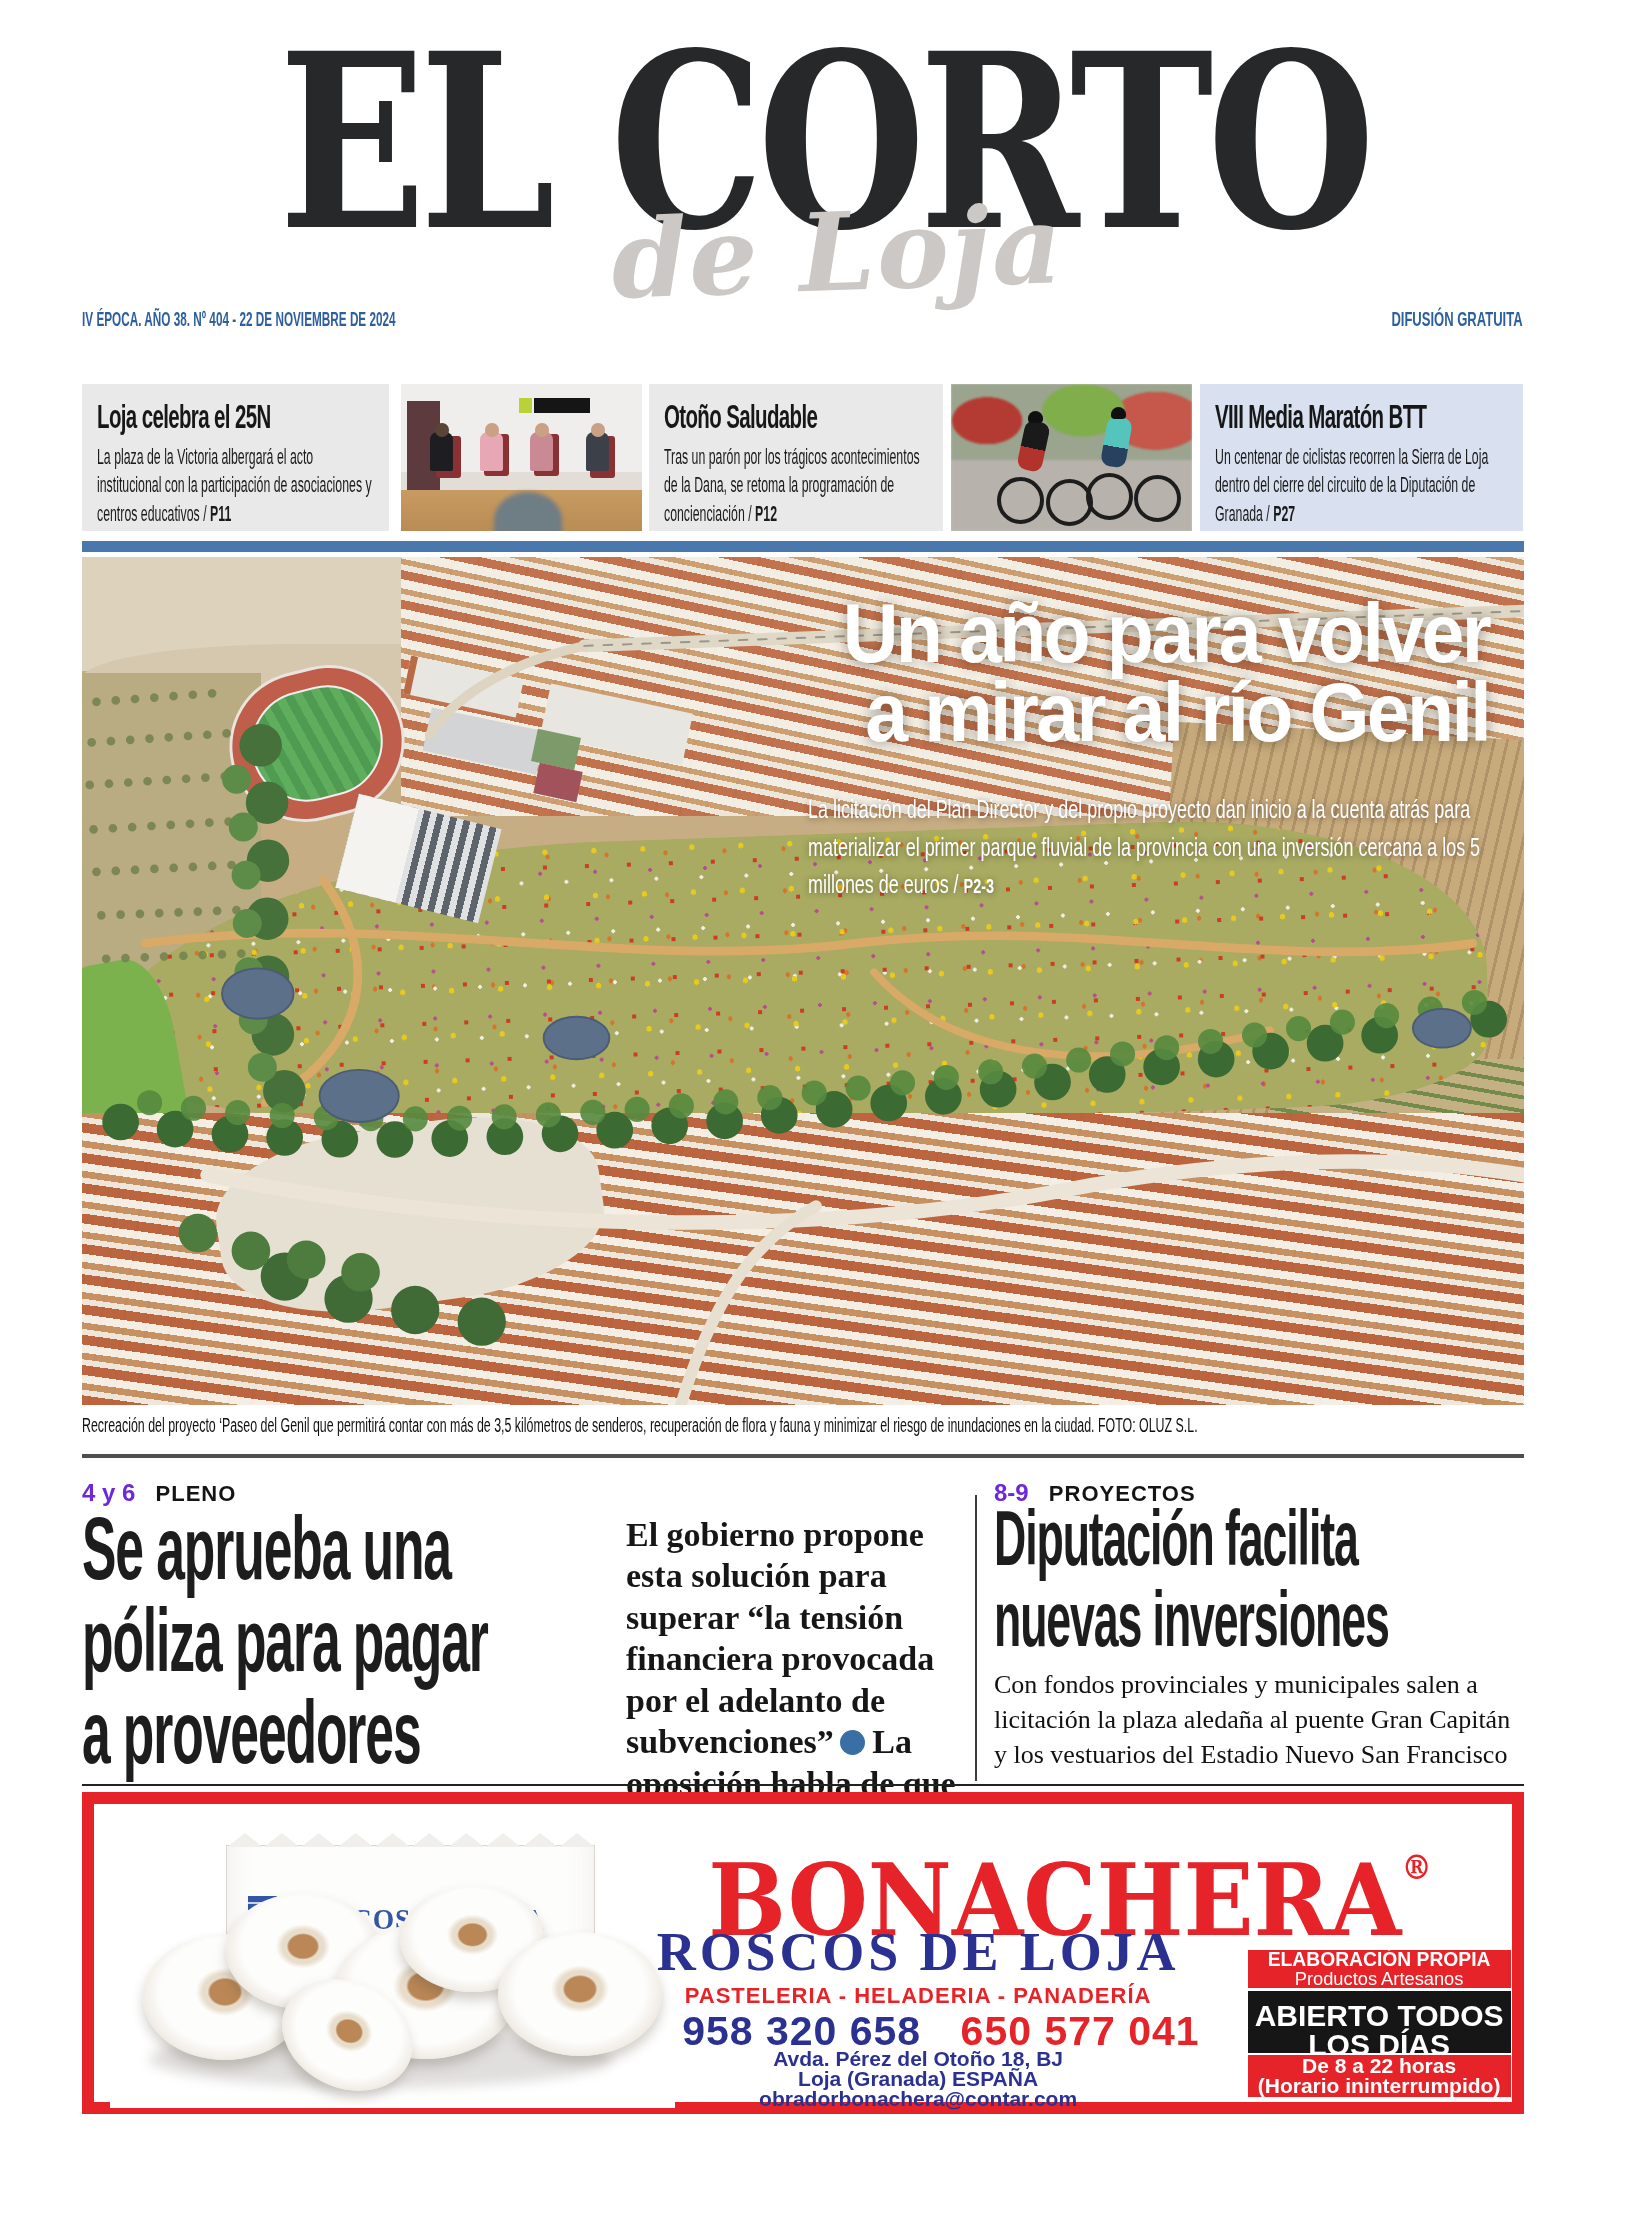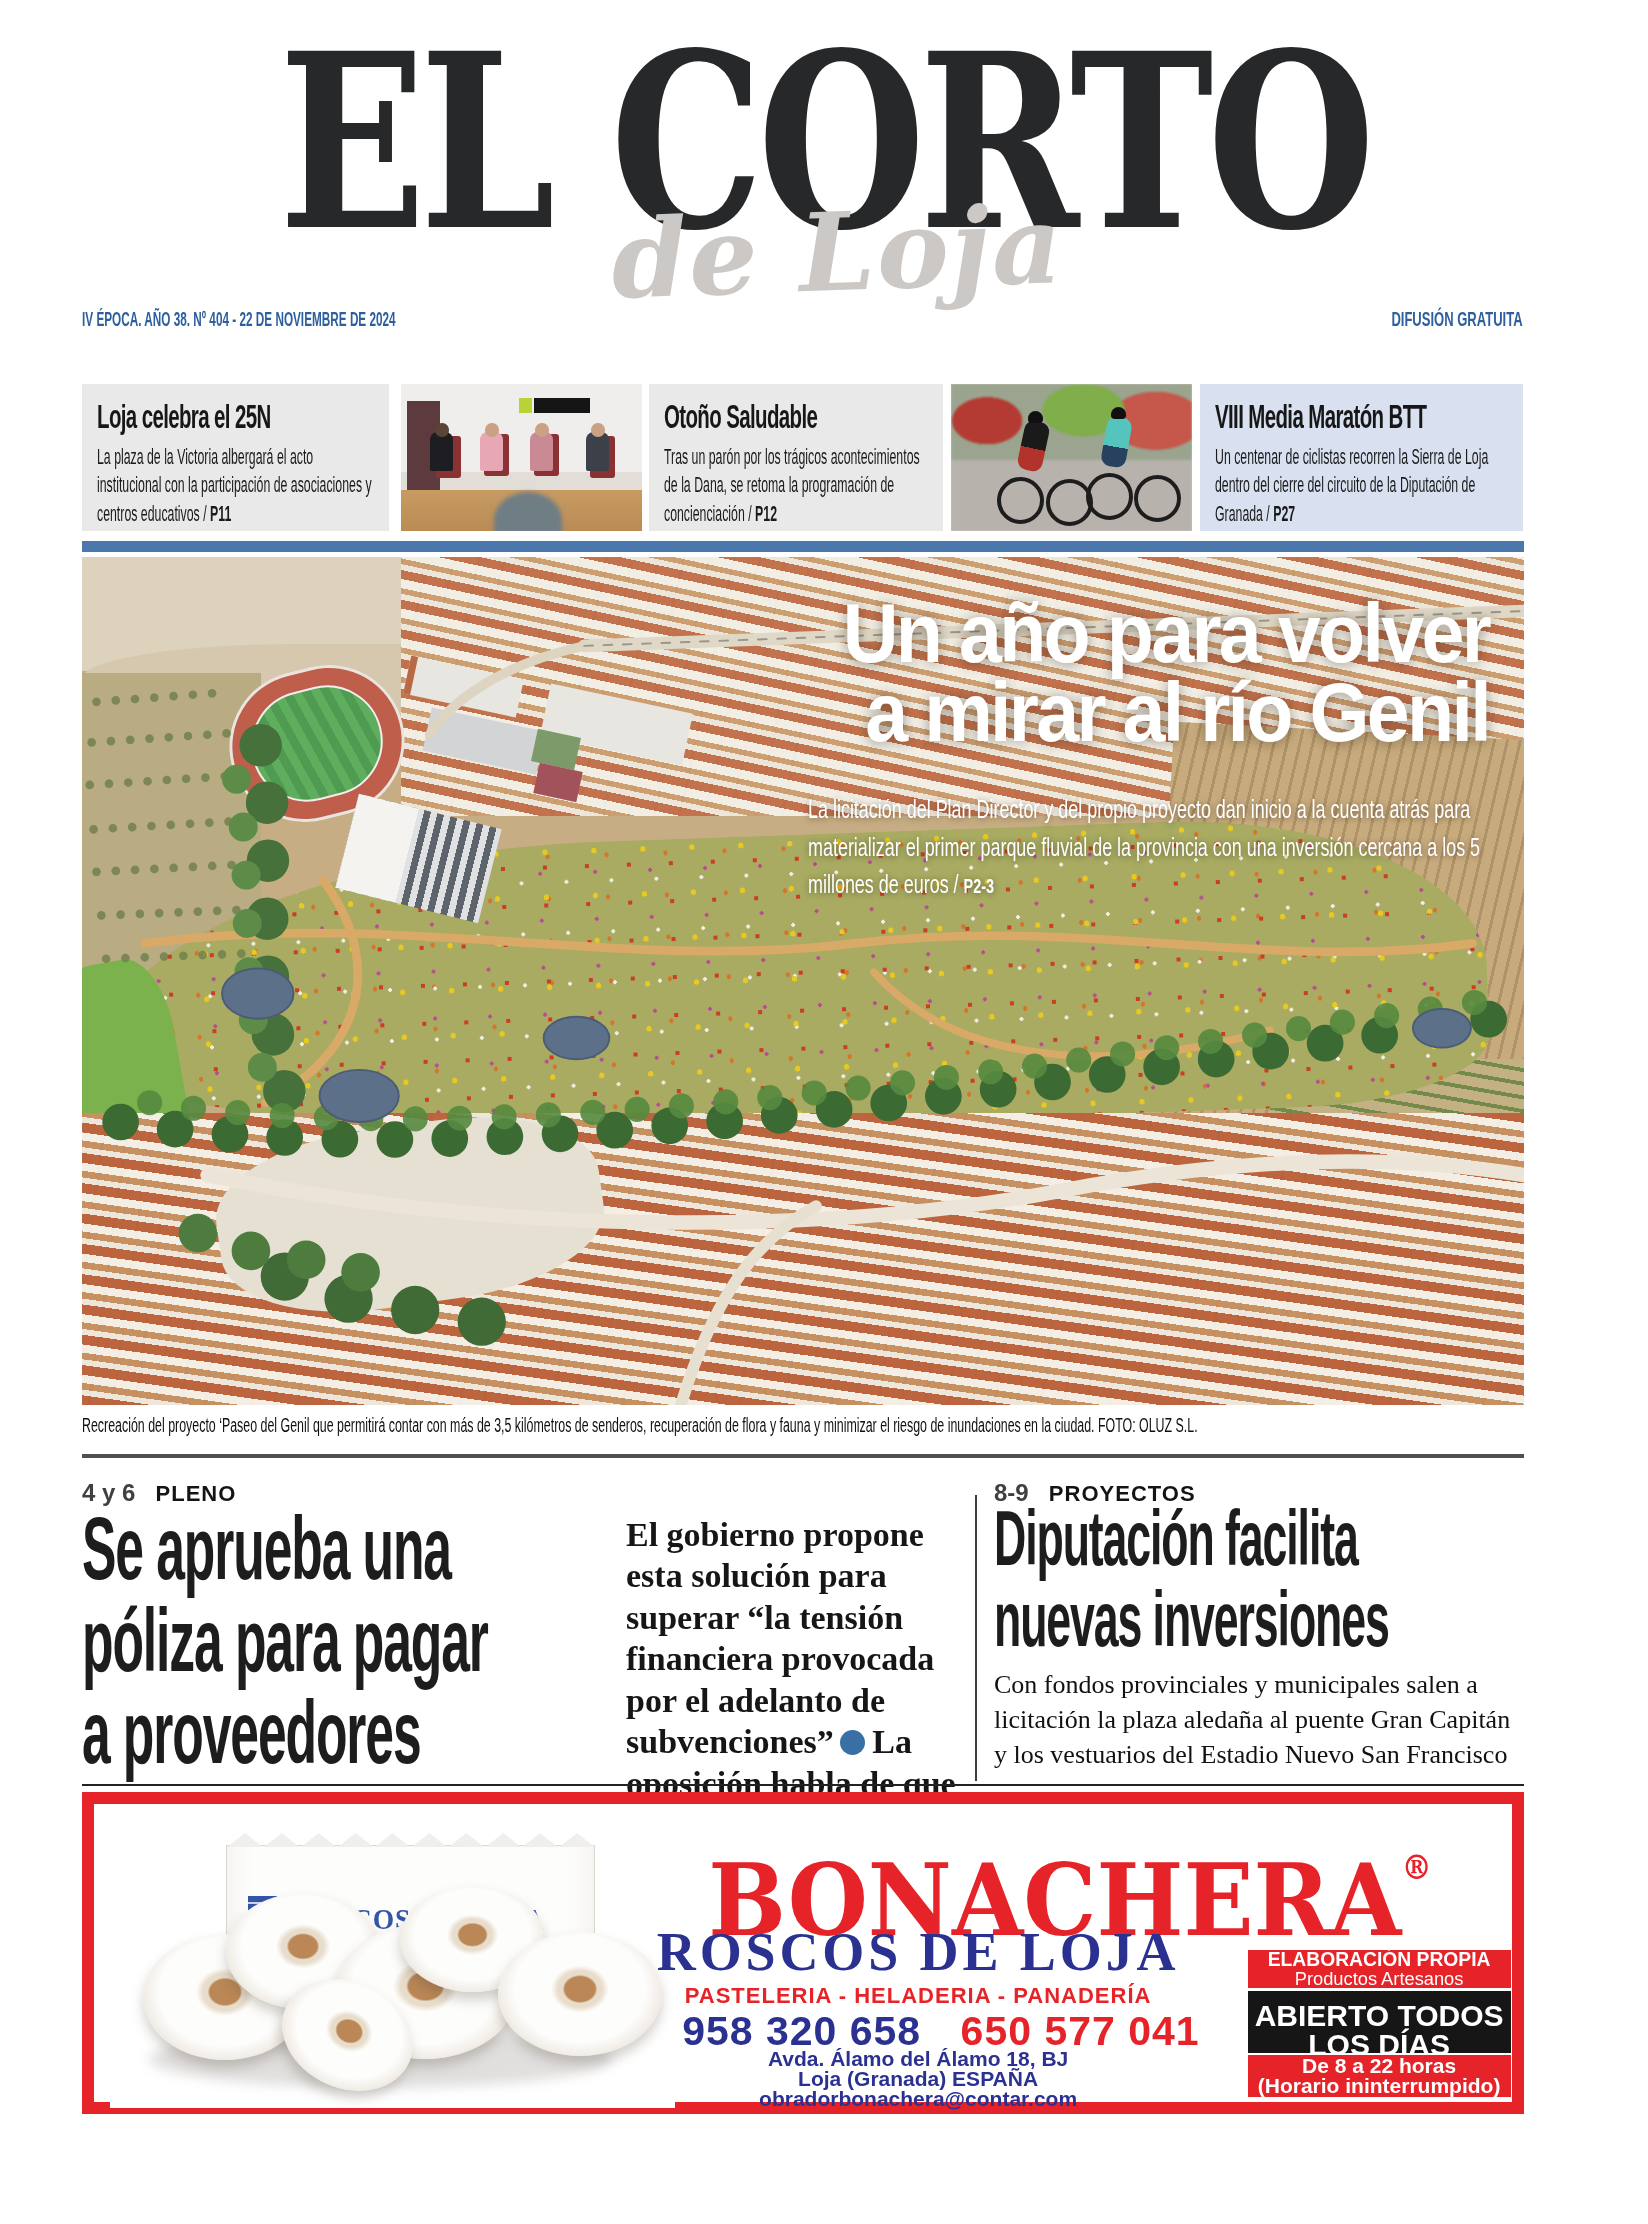--- a/index.html
+++ b/index.html
@@ -112,21 +112,21 @@
     font-weight:500;transform:scaleX(.69);transform-origin:0 0;
     text-shadow:0 1px 7.7px rgba(40,30,20,.55);}
   .hero-deck b{font-size:21px;}
 
   .caption{left:82px;top:1414px;font-size:20px;color:#101010;white-space:nowrap;
     transform:scaleX(.62);transform-origin:0 0;}
   .rule-dark{left:82px;top:1454px;width:1442px;height:3.9px;background:#4f4f4f;}
 
   
   .kicker{font-size:24px;font-weight:700;white-space:nowrap;}
-  .kicker .pg{color:#404040;margin-top:32px;}
+  .kicker .pg{color:#6d28d9;margin-top:32px;}
   .kicker .kc{color:#141414;letter-spacing:1px;margin-left:13.5px;font-size:22px;}
   .kick-left{left:82px;top:1479px;}
   .kick-right{left:994px;top:1479px;}
   .head-left{left:82px;top:1502px;font-size:89px;font-weight:700;color:#1d1d1d;
     letter-spacing:-1.9px;line-height:92px;transform:scaleX(.58);transform-origin:0 0;white-space:nowrap;}
   .mid-col{left:626px;top:1514px;width:333px;font-family:"Liberation Serif",serif;
     font-size:34px;line-height:1.22;color:#161616;font-weight:bold;}
   .dot{display:inline-block;width:25px;height:25px;border-radius:50%;background:#3a6fa5;
     vertical-align:-1.9px;margin:0 7.7px 0 5.8px;}
   .vrule{left:975px;top:1495px;width:1.9px;height:286px;background:#3c3c3c;}
@@ -347,21 +347,21 @@
       </div>
 
       <div class="abs ad-brand"><span>BONACHERA</span><sup>®</sup></div>
       <div class="abs ad-product">ROSCOS DE LOJA</div>
       <div class="abs ad-services">PASTELERIA - HELADERIA - PANADERÍA</div>
       <div class="abs ad-phones">
         <span class="p1">958 320 658</span>
         <span class="p2">650 577 041</span>
       </div>
       <div class="abs ad-address">
-        <div>Avda. Álamo del Álamo 18, BJ</div>
+        <div>Avda. Pérez del Otoño 18, BJ</div>
         <div>Loja (Granada) ESPAÑA</div>
         <div>obradorbonachera@contar.com</div>
       </div>
 
       <div class="abs side red side1">
         <div>ELABORACIÓN PROPIA</div>
         <div class="sub">Productos Artesanos</div>
       </div>
       <div class="abs side black side2">
         <div>ABIERTO TODOS</div>

